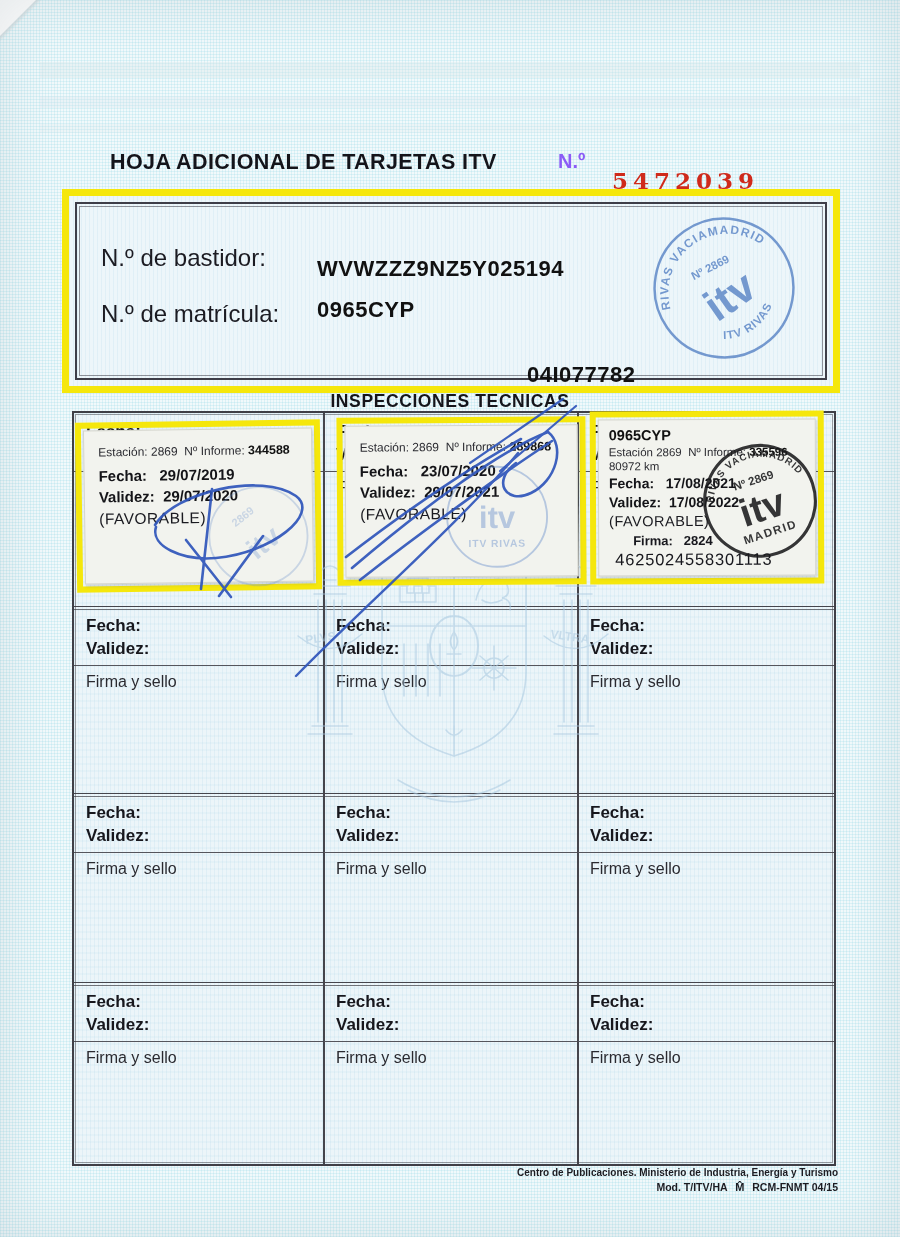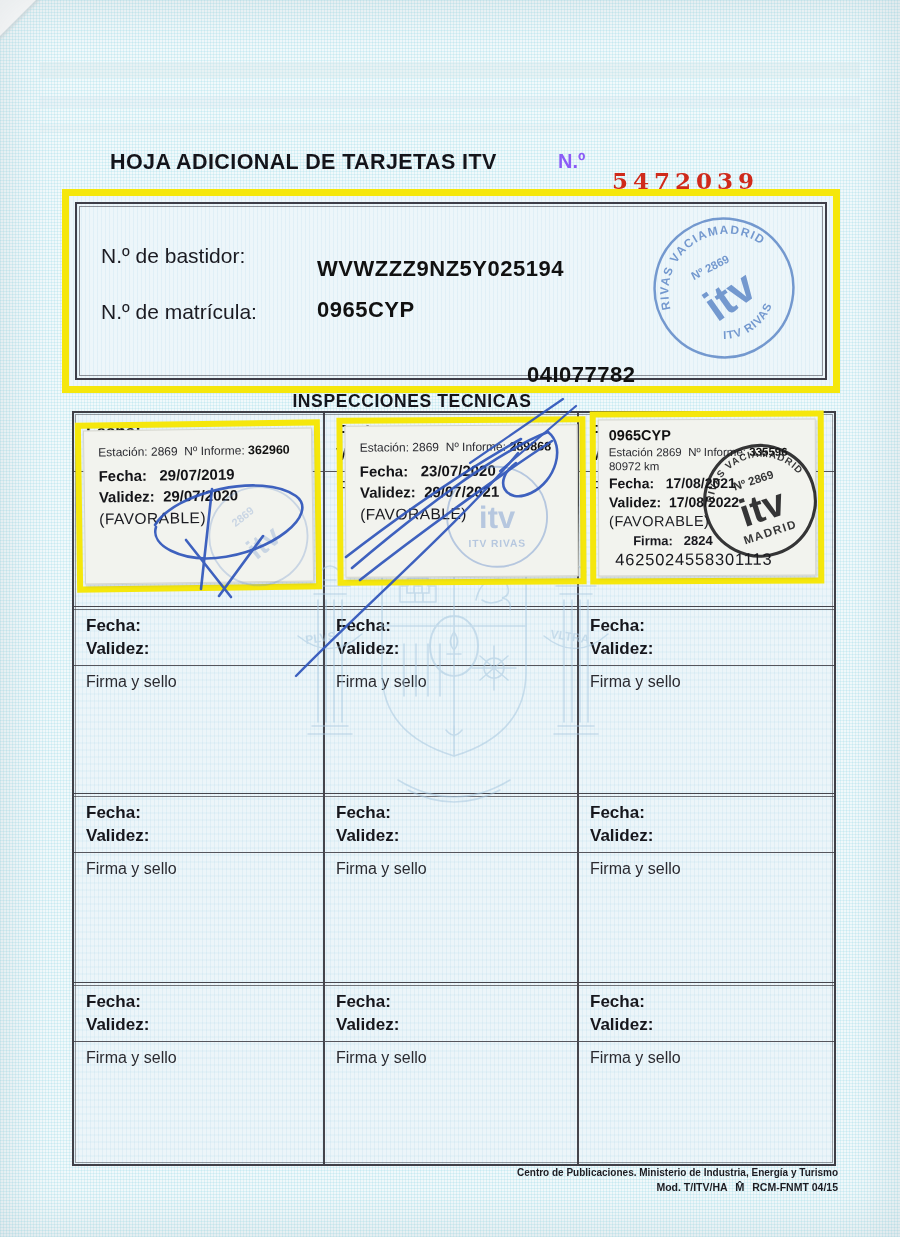--- a/index.html
+++ b/index.html
@@ -20,29 +20,29 @@
   .title{position:absolute;left:110px;top:150px;font-size:21.5px;font-weight:bold;color:#14141a;letter-spacing:.4px;z-index:3;}
   .serial-label{position:absolute;left:558px;top:150px;font-size:20px;font-weight:bold;color:#8b5cf6;z-index:3;}
   .serial-number{position:absolute;left:612px;top:147px;font-family:"DejaVu Serif",serif;font-size:23px;font-weight:bold;color:#cf2a1b;letter-spacing:5px;z-index:3;margin-top:20px;}
 
   
   .vbox{position:absolute;left:62px;top:189px;width:764px;height:190px;border:7px solid #f5e70c;z-index:3;
     background-color:#edf6fa;
     background-image:repeating-linear-gradient(90deg, rgba(150,200,225,.15) 0 1px, transparent 1px 4px);}
   .vbox-inner{position:absolute;inset:6px;border:2px solid #3e3e48;}
   .vbox-inner::after{content:"";position:absolute;inset:2px;border:1px solid rgba(62,62,72,.55);}
-  .vlabel{position:absolute;font-size:21px;color:#1b1b22;}
+  .vlabel{position:absolute;font-size:24px;color:#1b1b22;}
   .vvalue{position:absolute;font-size:22px;font-weight:bold;color:#111;letter-spacing:.5px;}
   .vlabel3{font-weight:bold;font-size:19.5px;}
 
   .stamp-svg{position:absolute;pointer-events:none;}
   .stamp-blue-big{left:648px;top:212px;opacity:.78;z-index:4;}
 
   
-  .insp-header{position:absolute;left:0;width:824px;top:391px;text-align:center;font-size:17.5px;font-weight:bold;color:#15151b;letter-spacing:.6px;z-index:3;}
+  .insp-header{position:absolute;left:0;width:900px;top:391px;text-align:center;font-size:17.5px;font-weight:bold;color:#15151b;letter-spacing:.6px;z-index:3;}
   .itable{position:absolute;left:72px;top:411px;width:764px;height:755px;border:2px solid #3f3f46;box-sizing:border-box;z-index:2;
     background-color:#ecf5f9;
     background-image:
       repeating-linear-gradient(90deg, rgba(150,200,225,.15) 0 1px, transparent 1px 4px),
       repeating-linear-gradient(0deg, rgba(170,215,232,.12) 0 2px, transparent 2px 7px);}
   .itable::after{content:"";position:absolute;inset:1px;border:1px solid rgba(63,63,70,.5);pointer-events:none;}
   .colline{position:absolute;top:0;bottom:0;width:1.5px;background:#45454c;}
   .colline.c1{left:249px;} .colline.c2{left:503px;}
   .irow{position:absolute;left:0;right:0;}
   .irow.r1{top:0;height:193px;}
@@ -250,21 +250,21 @@
     <text x="48" y="176" transform="rotate(-8 48 176)">PLVS</text>
     <text x="292" y="170" transform="rotate(8 292 170)">VLTRA</text>
   </g>
 </svg>
 
 <div class="sticker s1">
   <div class="card">
     <div class="stk-line1">
       <span>Estación: 2869</span>&nbsp;
       <span>Nº Informe:</span>
-      <b>362960</b>
+      <b>344588</b>
     </div>
     <div class="stk-frow" style="top:36px;">
       <span>Fecha:</span>&nbsp;&nbsp;
       <span>29/07/2019</span>
     </div>
     <div class="stk-frow" style="top:57px;">
       <span>Validez:</span>&nbsp;
       <span>29/07/2020</span>
     </div>
     <div class="stk-fav" style="top:79px;">(FAVORABLE)</div>

